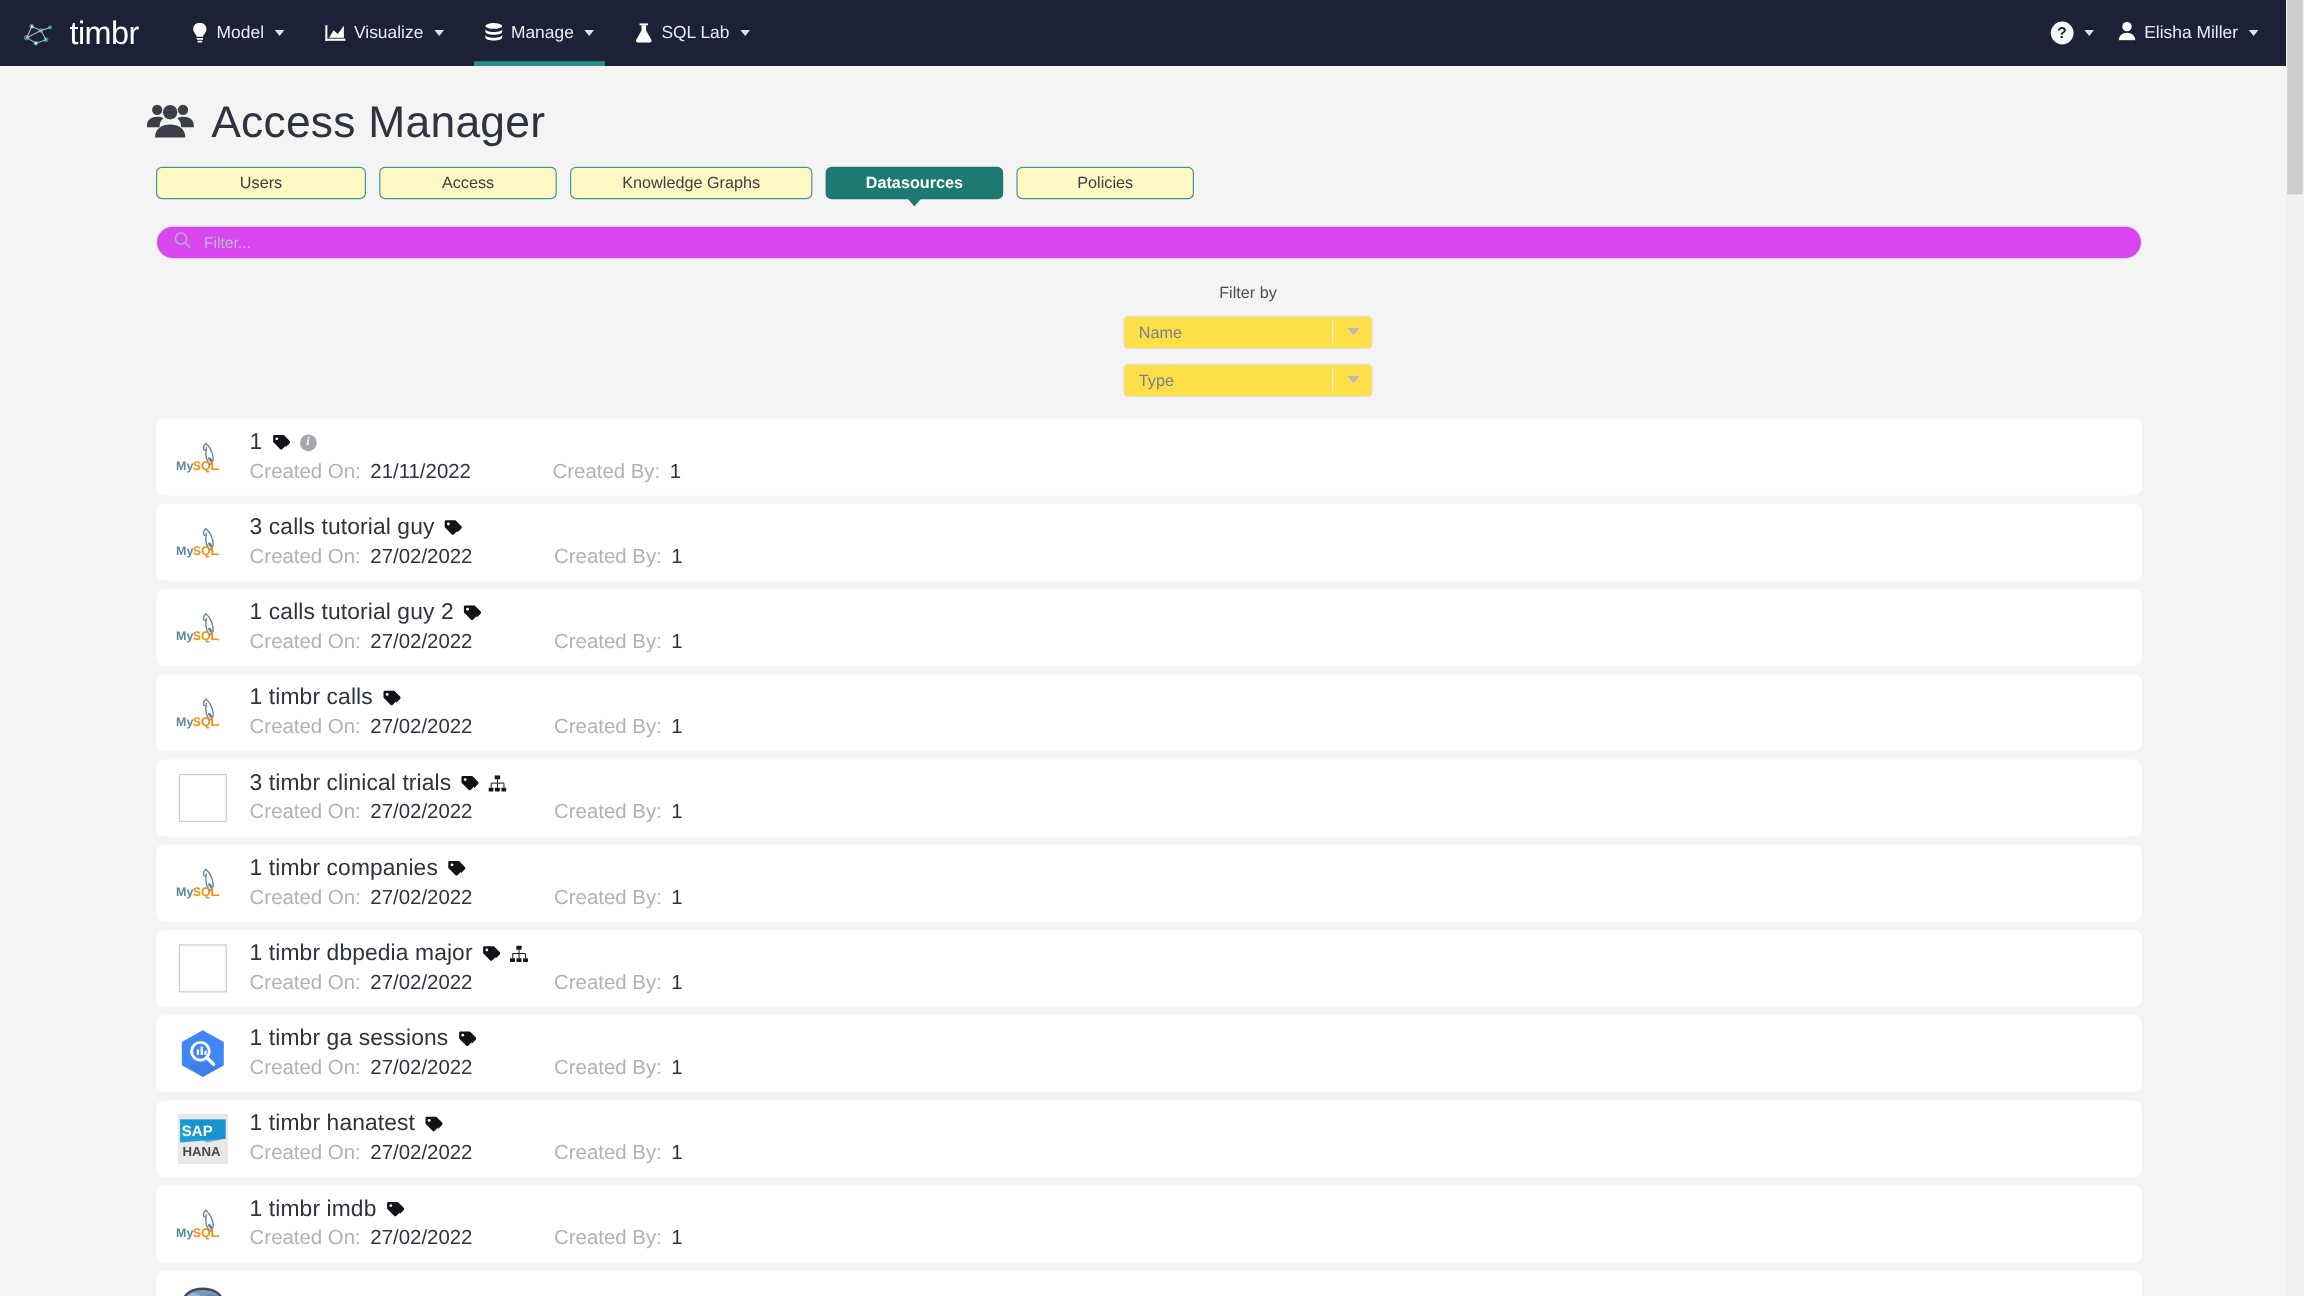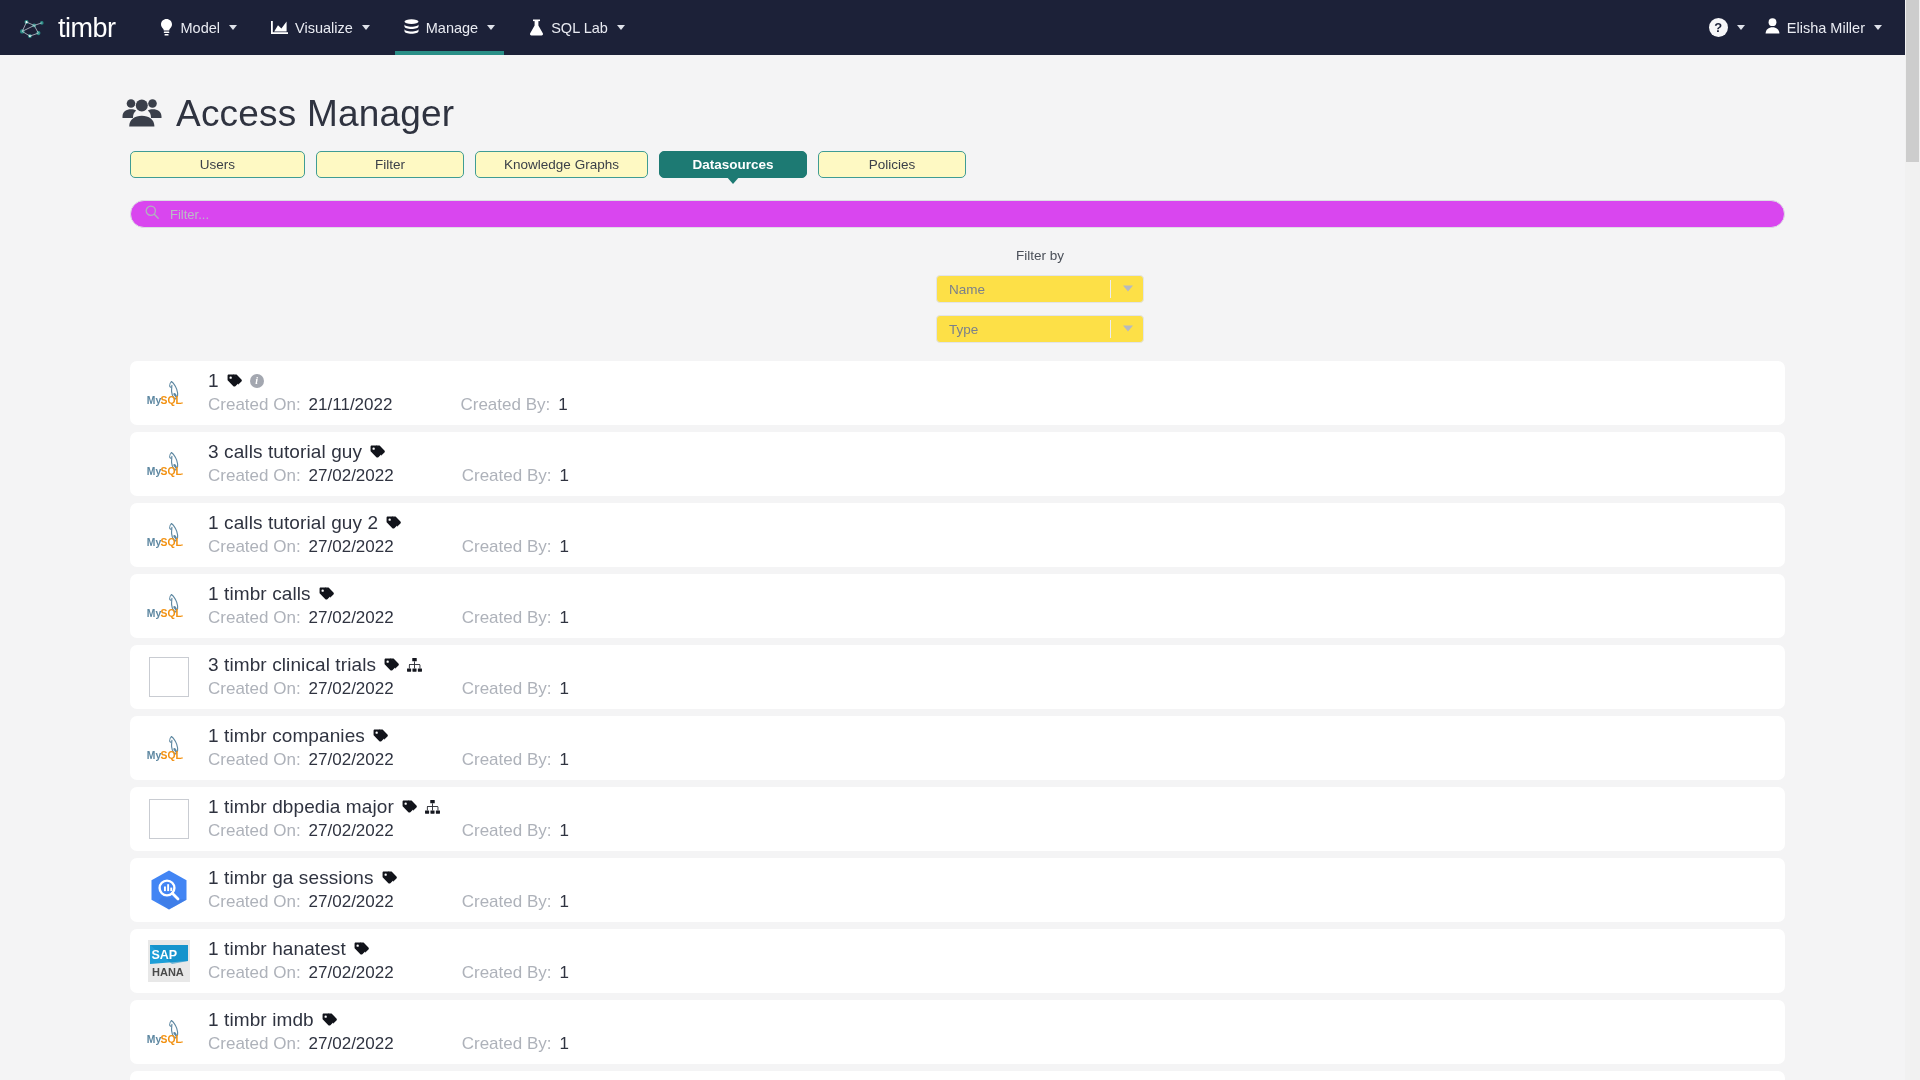--- a/index.html
+++ b/index.html
@@ -81,21 +81,21 @@
   .help-circle {
     width: 19px; height: 19px; border-radius: 50%;
     background: #f7f7f9; color: #1c2138;
     font-size: 13px; font-weight: bold;
     display: flex; align-items: center; justify-content: center;
     line-height: 1;
   }
 
   
   .page {
-    padding: 16px 0 0 0;
+    padding: 4px 0 0 0;
     height: calc(1080px - 55px);
     position: relative;
   }
   .page-head {
     display: flex; align-items: center; gap: 14px;
     padding: 22px 0 0 122px;
   }
   .page-title {
     font-size: 37px; color: #2f3340; font-weight: 400;
     letter-spacing: 0.2px;
@@ -113,21 +113,21 @@
     background: #fef9c3;
     color: #3b4049;
     font-size: 13.5px;
     display: flex; align-items: center; justify-content: center;
     padding: 0 20px;
     cursor: pointer;
     position: relative;
   }
   .tab.w1 { width: 175px; }
   .tab.w2 { width: 148px; }
-  .tab.w3 { width: 173px; }
+  .tab.w3 { width: 202px; }
   .tab.w4 { width: 148px; }
   .tab.w5 { width: 148px; }
   .tab.active {
     background: #1d7a73;
     border-color: #1d7a73;
     color: #ffffff;
     font-weight: bold;
   }
   .tab.active::after {
     content: "";
@@ -366,21 +366,21 @@
       </svg>
     </span>
     <span class="page-title">Access Manager</span>
   </div>
 
   <div class="tabs">
     <div class="tab w1">
       <span>Users</span>
     </div>
     <div class="tab w2">
-      <span>Filter</span>
+      <span>Access</span>
     </div>
     <div class="tab w3">
       <span>Knowledge Graphs</span>
     </div>
     <div class="tab w4 active">
       <span>Datasources</span>
     </div>
     <div class="tab w5">
       <span>Policies</span>
     </div>

